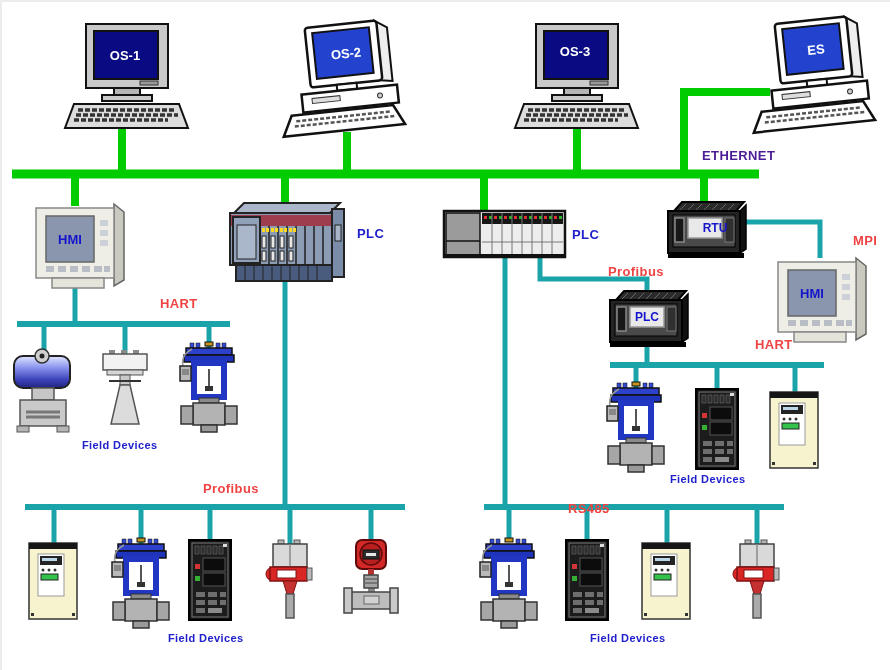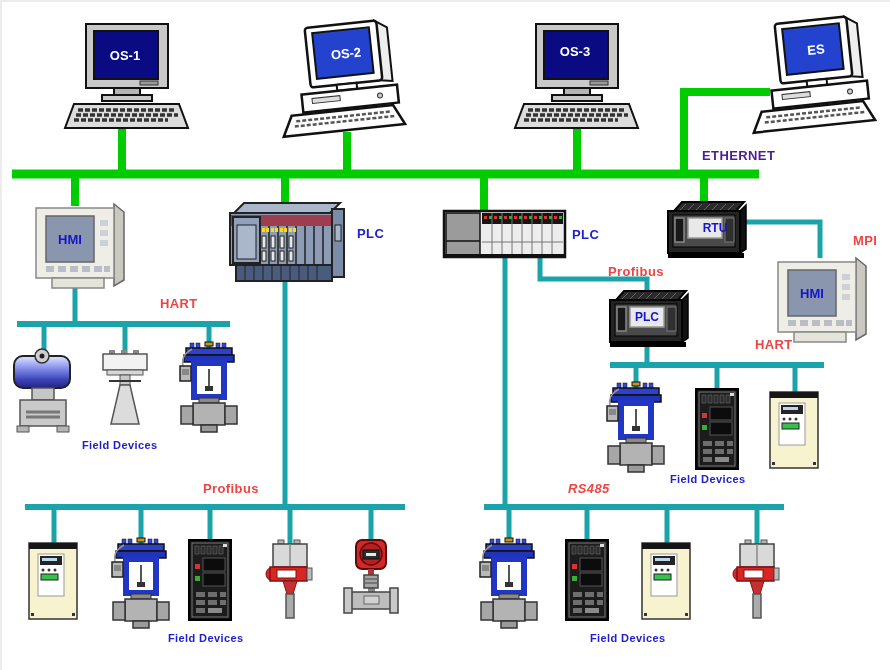--- a/index.html
+++ b/index.html
@@ -368,21 +368,21 @@
         <use href="#d-temp" x="731" y="538"></use>
       </g>
 </svg>
 
 <span class="lbl greenlbl" style="left:700px;top:146px;">ETHERNET</span>
 <span class="lbl teal" style="left:138px;top:294px;">HART</span>
 <span class="lbl teal" style="left:733px;top:335px;">HART</span>
 <span class="lbl teal" style="left:831px;top:231px;">MPI</span>
 <span class="lbl teal" style="left:586px;top:262px;">Profibus</span>
 <span class="lbl teal" style="left:181px;top:479px;">Profibus</span>
-<span class="lbl teal" style="left:546px;top:479px;font-style:italic;">RS485</span>
+<span class="lbl teal" style="left:546px;top:499px;">RS485</span>
 
 <span class="lbl fd" style="left:80px;top:437px;">Field Devices</span>
 <span class="lbl fd" style="left:668px;top:471px;">Field Devices</span>
 <span class="lbl fd" style="left:166px;top:630px;">Field Devices</span>
 <span class="lbl fd" style="left:588px;top:630px;">Field Devices</span>
 
 <span class="lbl bluelbl" style="left:355px;top:224px;">PLC</span>
 <span class="lbl bluelbl" style="left:570px;top:225px;">PLC</span>
 
 <span class="scr white" style="left:93px;top:46px;width:60px;">OS-1</span>

